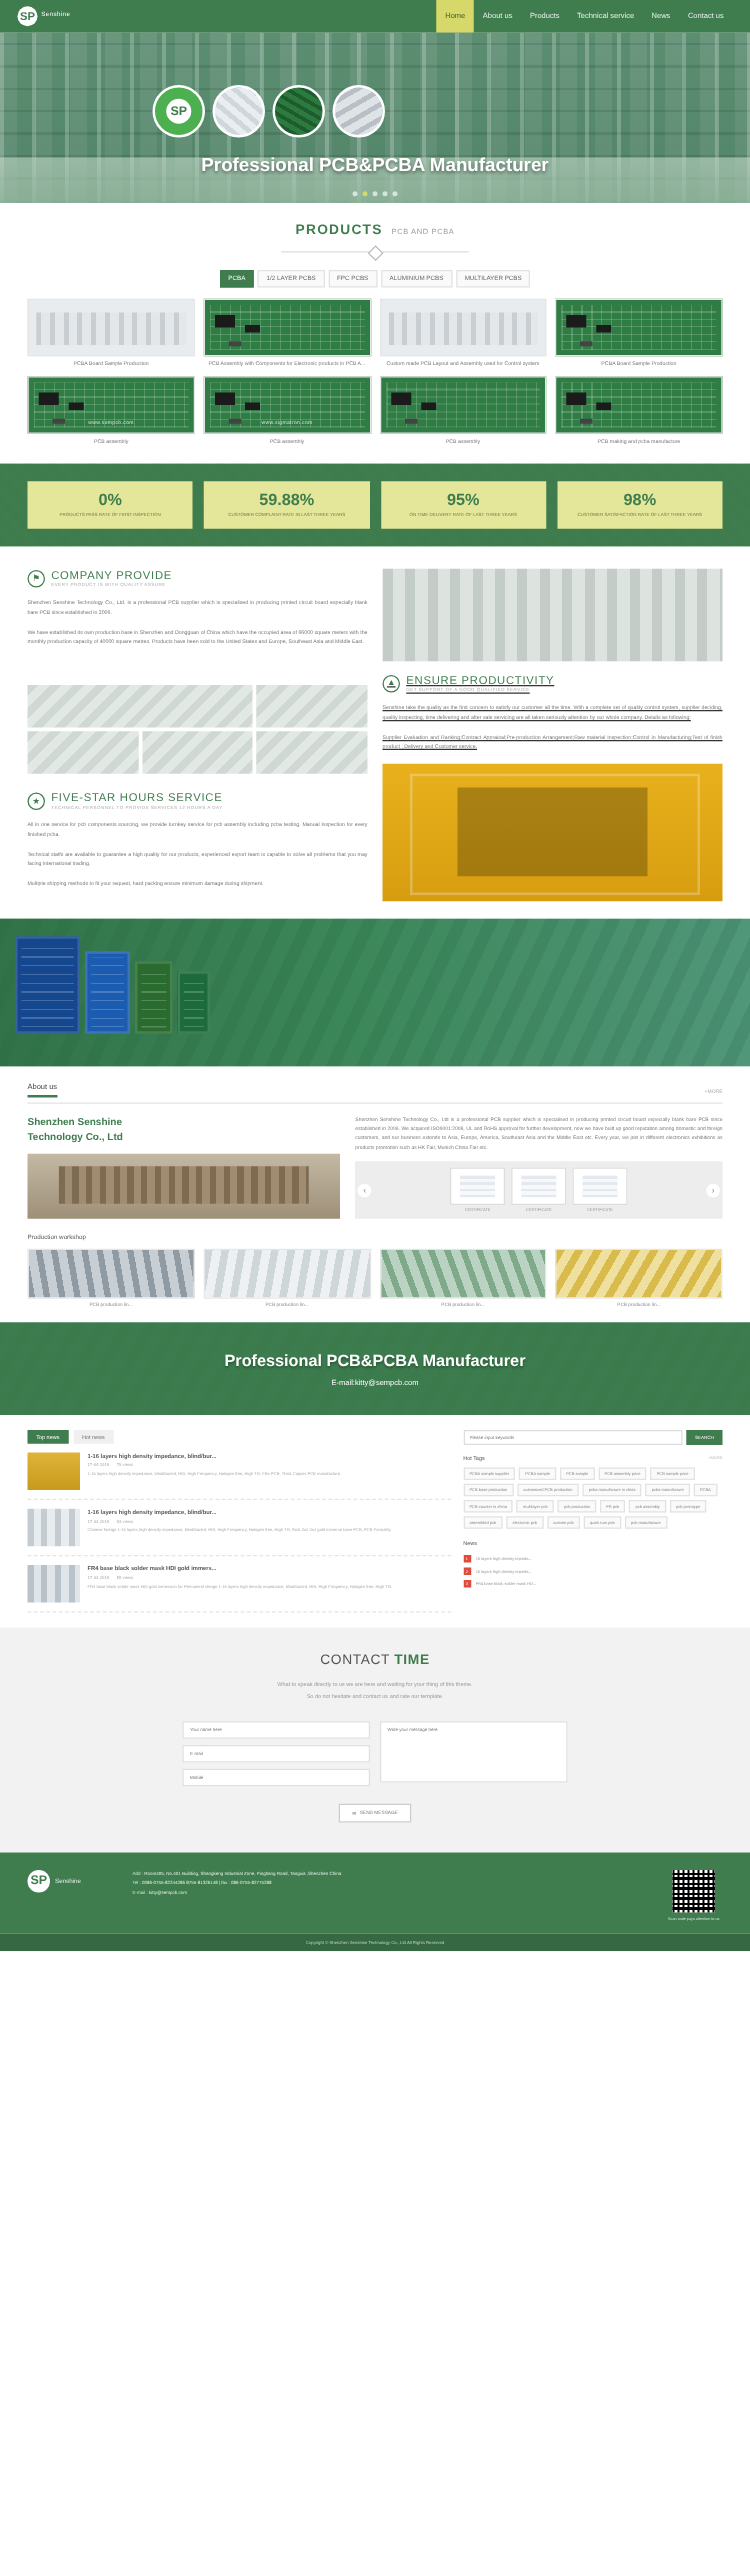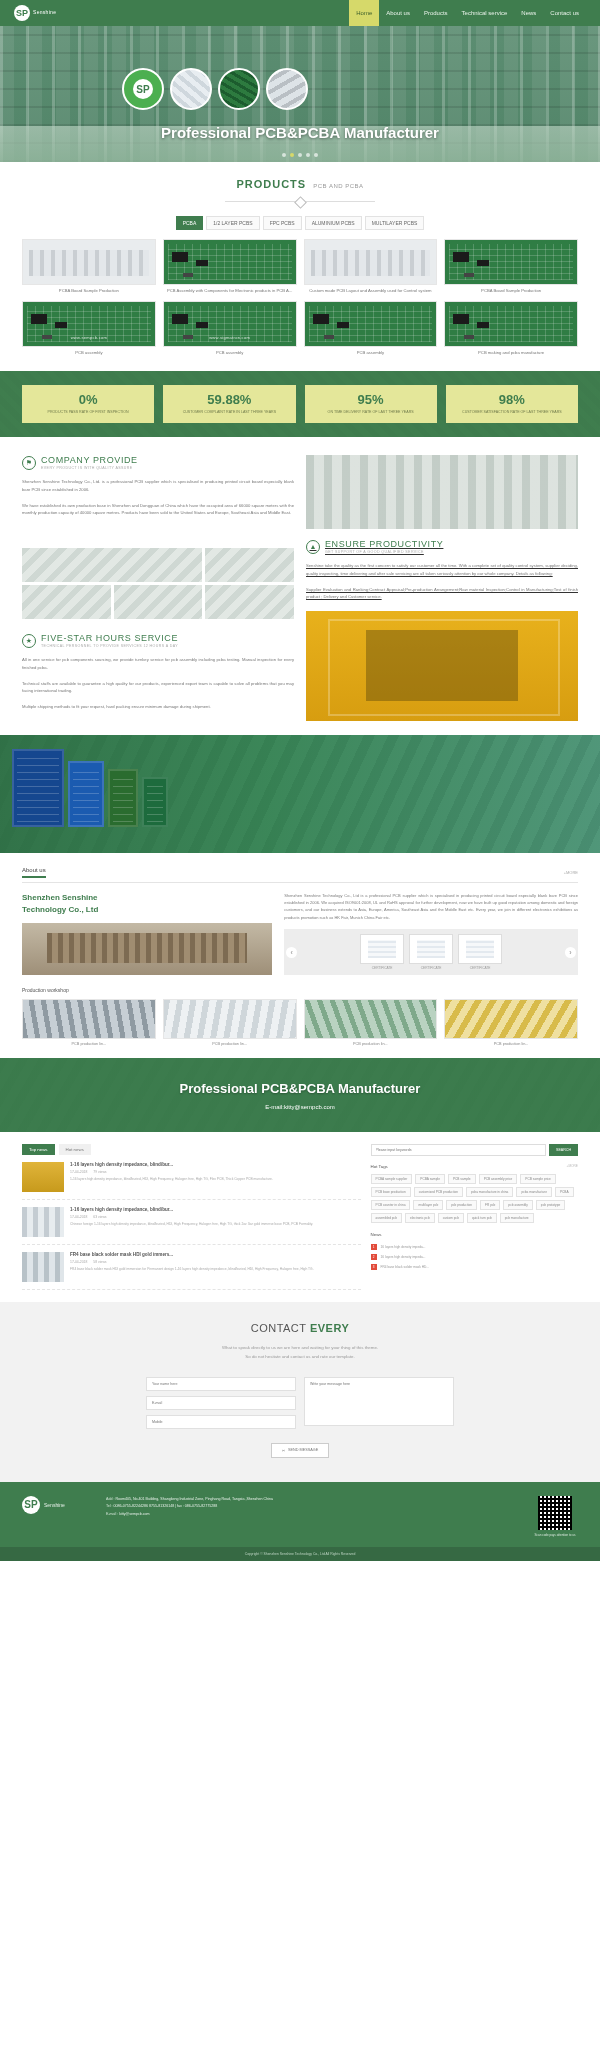--- a/index.html
+++ b/index.html
@@ -703,21 +703,21 @@
           <span class="mini-dot">3</span>
           <span>FR4 base black solder mask HD...</span>
         </div>
       </div>
     </div>
   </div>
 
   <div class="contact">
     <div class="contact-title">
       <span>CONTACT</span>
-      <b>EVERY</b>
+      <b>TIME</b>
     </div>
     <div class="contact-sub">
       <div>What to speak directly to us we are here and waiting for your thing of this theme.</div>
       <div>So do not hesitate and contact us and rate our template.</div>
     </div>
     <div class="form">
       <div class="form-col">
         <input class="fin" placeholder="Your name here" style="">
         <input class="fin" placeholder="E-mail" style="">
         <input class="fin" placeholder="Mobile" style="">

